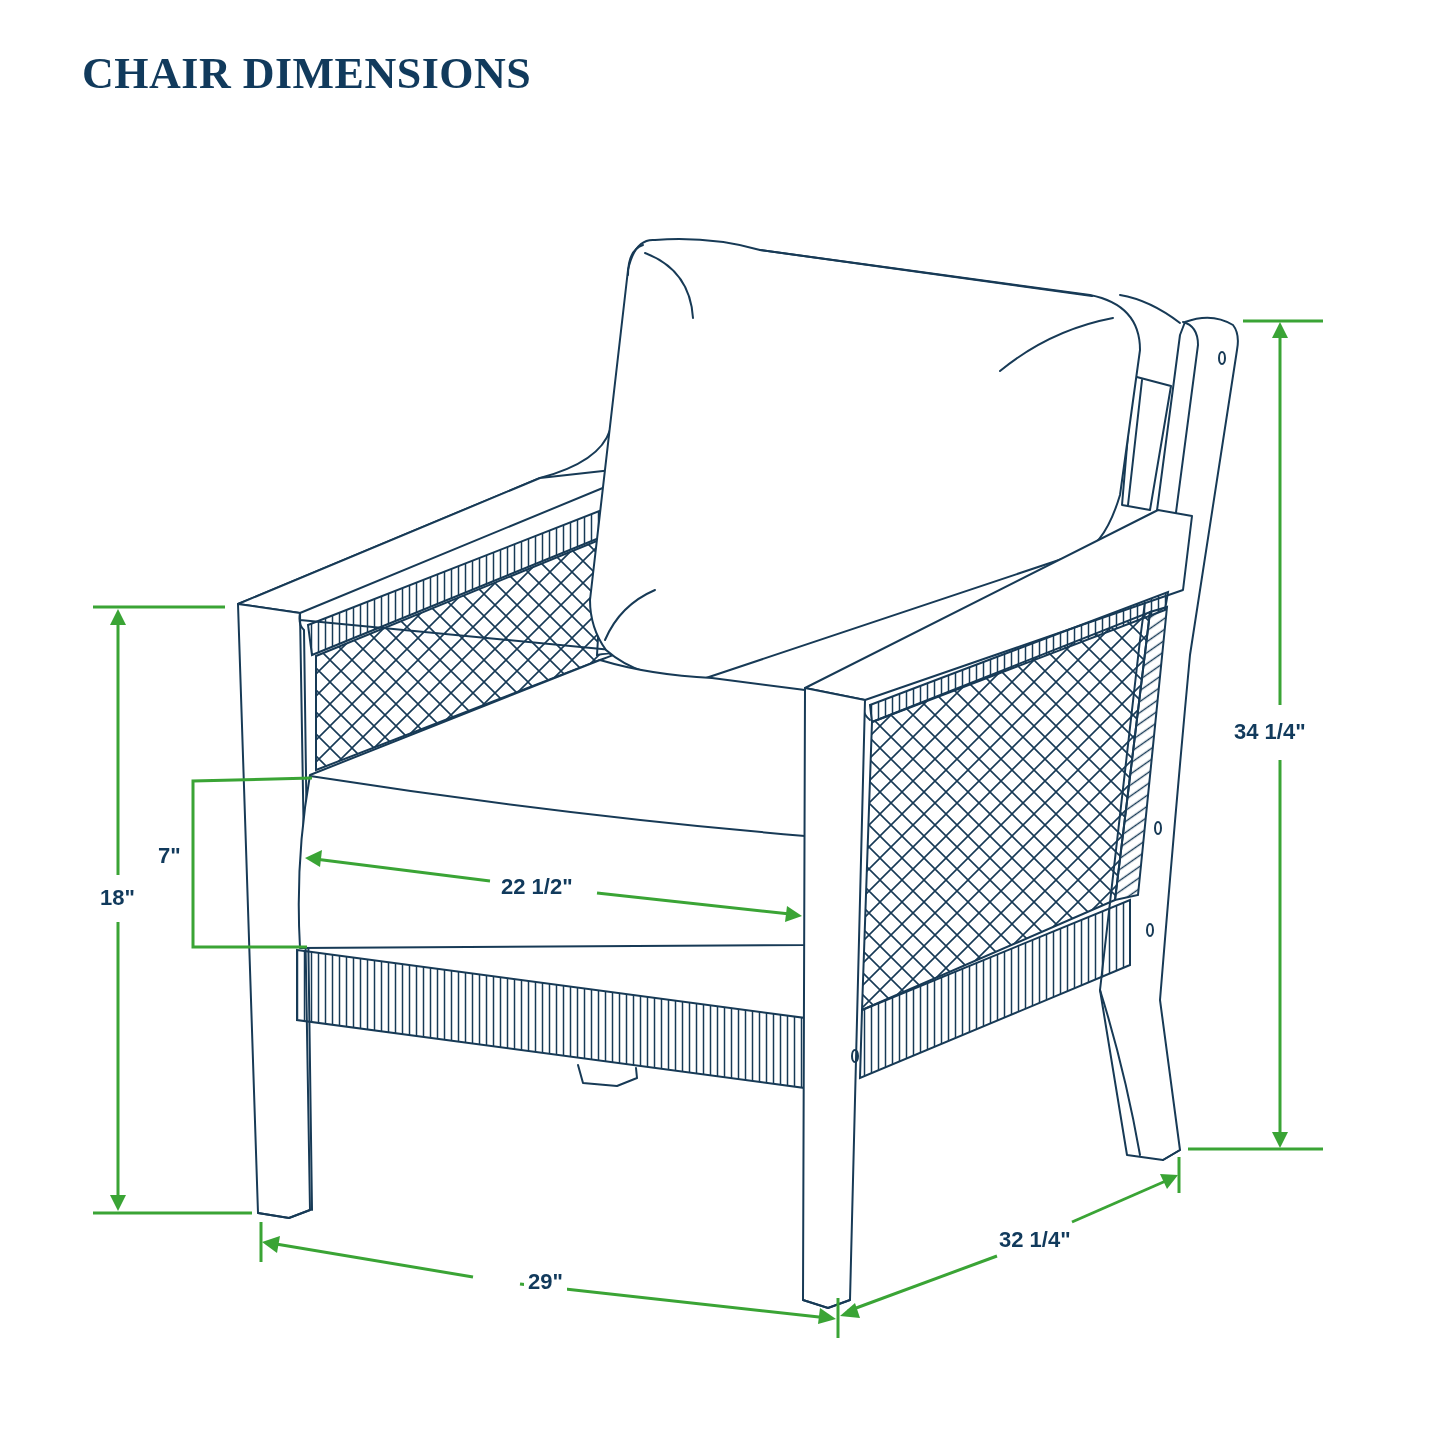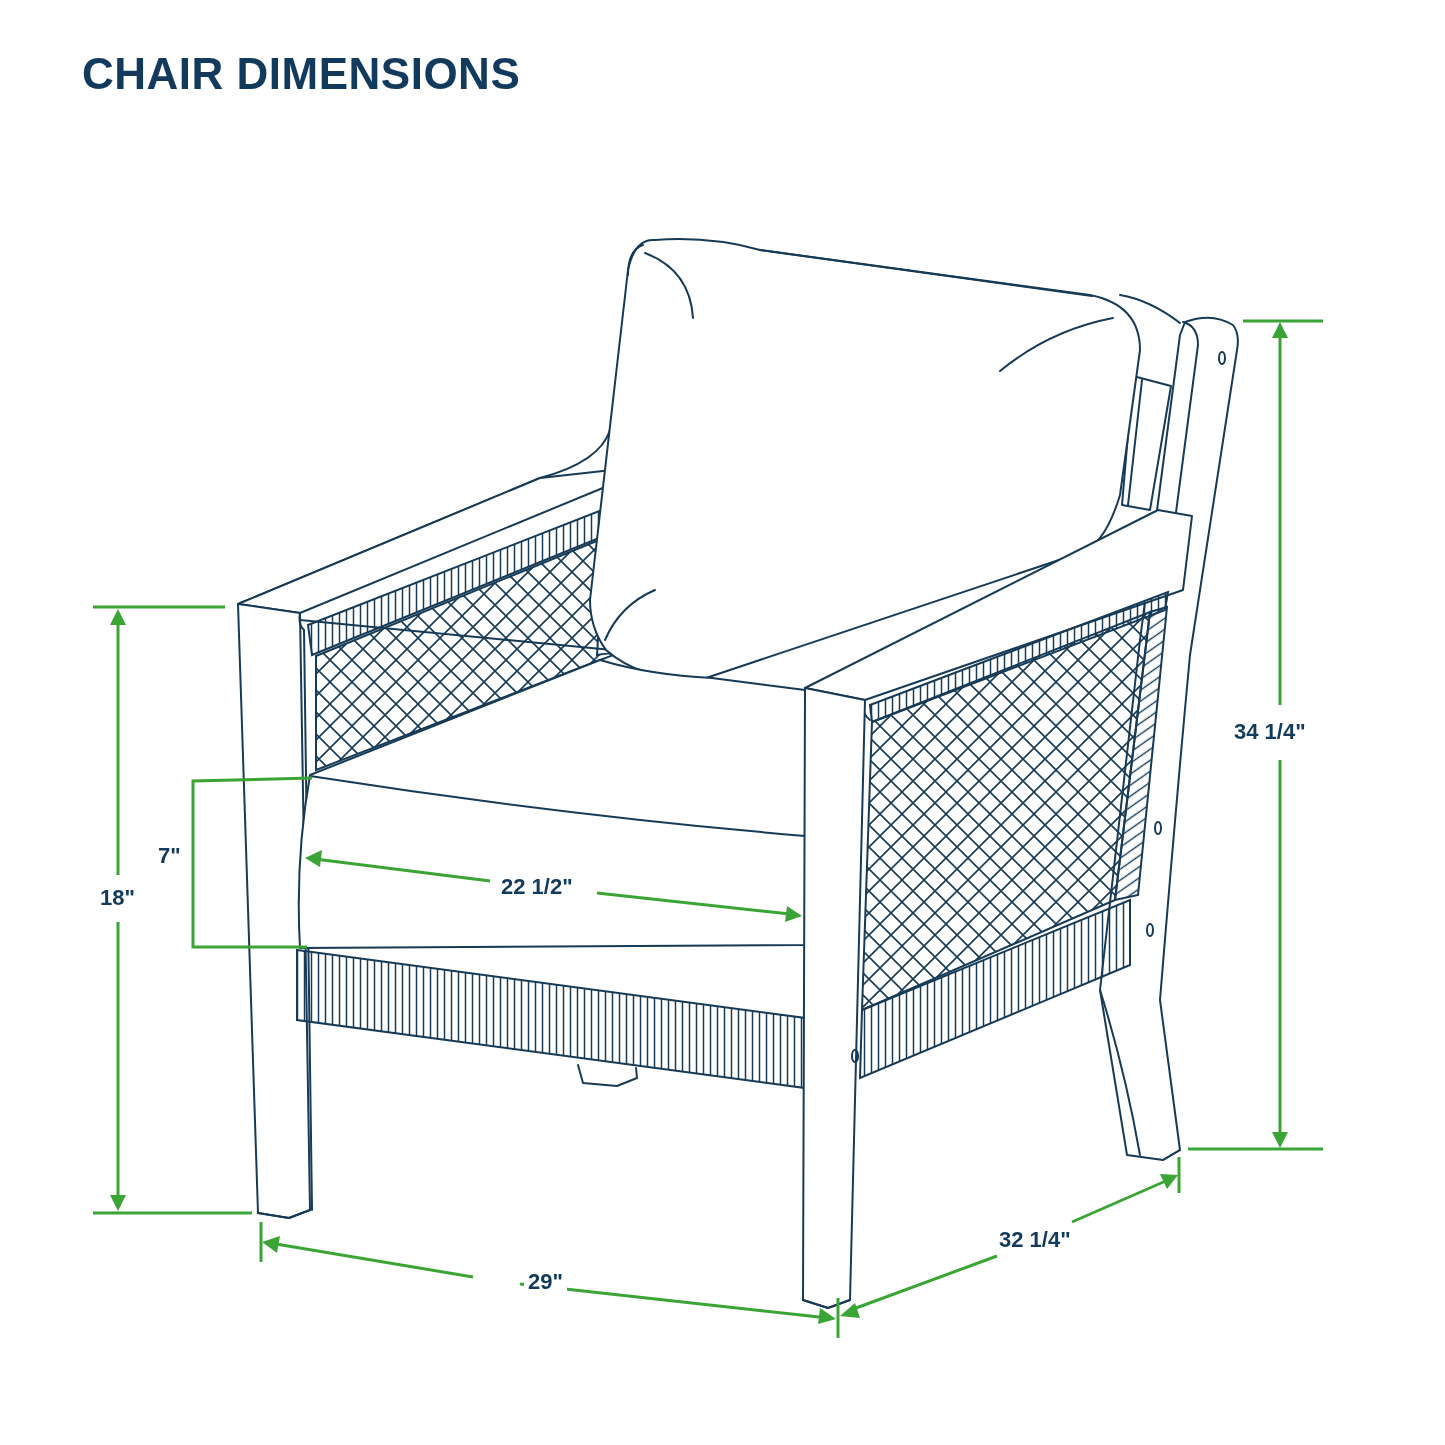--- a/index.html
+++ b/index.html
@@ -1,19 +1,19 @@
 <!DOCTYPE html>
 <html><head>
 <meta charset="utf-8">
 <style>
   html, body { margin: 0; padding: 0; background: #ffffff; }
   body { width: 1445px; height: 1445px; position: relative; overflow: hidden; font-family: "Liberation Sans", "DejaVu Sans", sans-serif; }
   .title {
     position: absolute; left: 82px; top: 52px;
-    font-family: Liberation Sans, sans-serif;
+    font-family: Liberation Serif, serif;
     font-size: 44px; font-weight: 700; color: #113a5c; letter-spacing: 0.5px;
     margin: 0; line-height: 1;
   }
   svg.drawing { position: absolute; left: 0; top: 0; }
   .dim-label {
     position: absolute; font-family: "Liberation Sans", sans-serif;
     font-weight: 700; font-size: 22px; color: #113a5c; white-space: nowrap;
     background: #ffffff; padding: 0 4px; line-height: 1;
   }
   .chair { fill: #ffffff; stroke: #173a56; stroke-width: 2; stroke-linejoin: round; stroke-linecap: round; }

